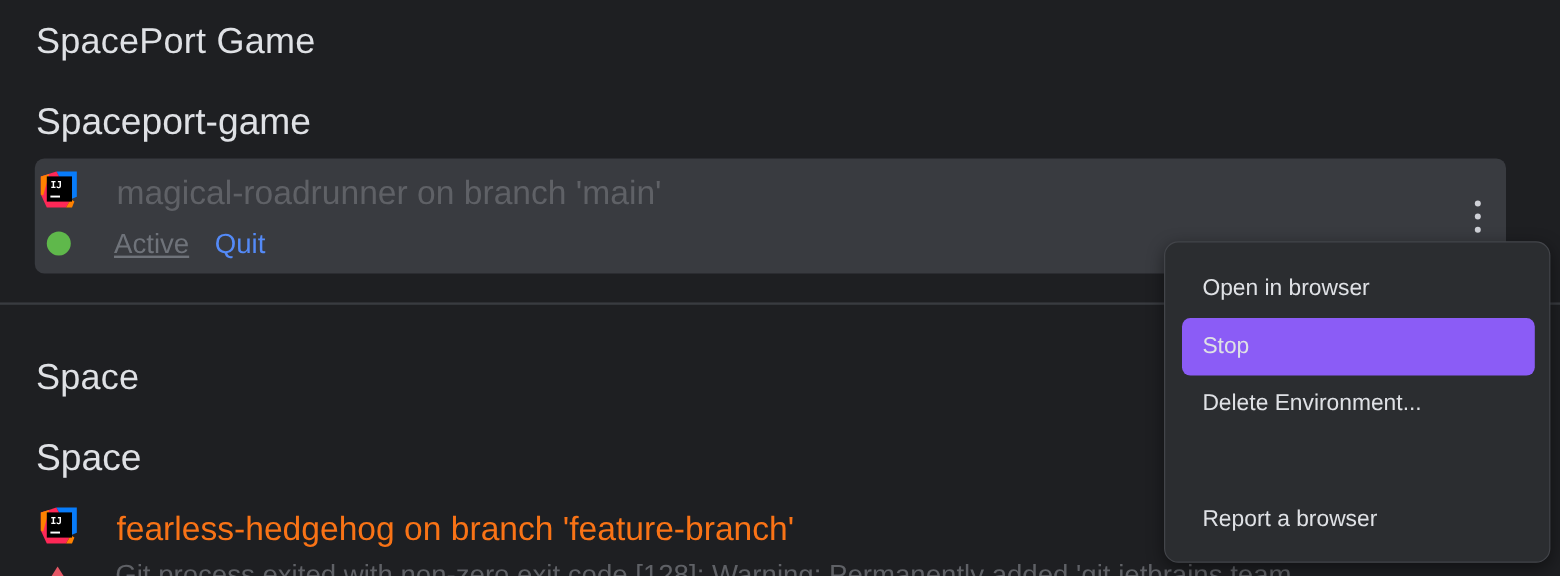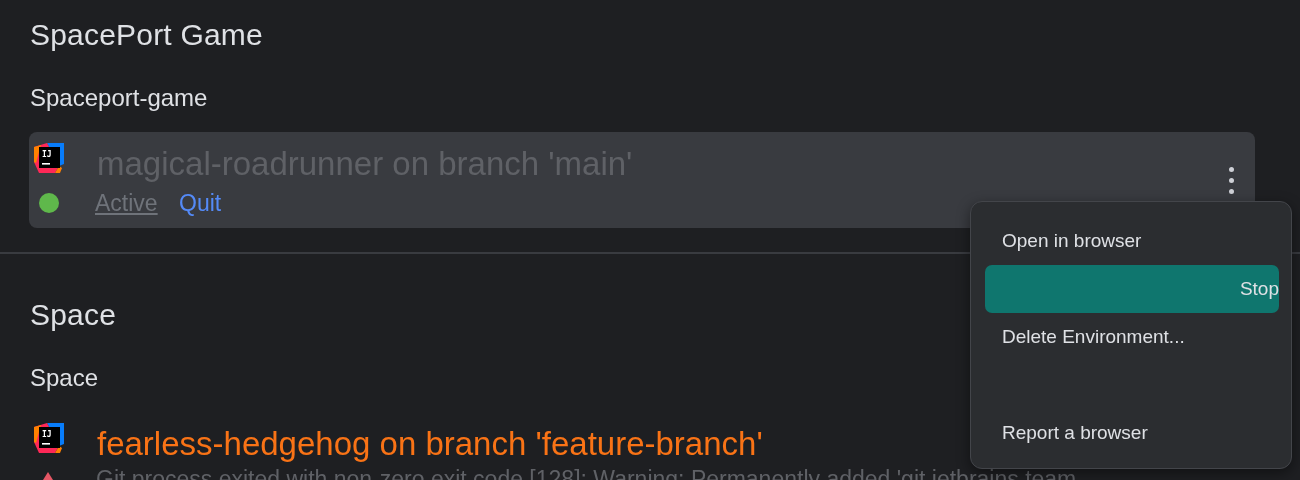--- a/index.html
+++ b/index.html
@@ -18,41 +18,41 @@
     position: absolute;
     left: 30px;
     font-size: 30px;
     font-weight: 400;
     color: #dfe1e5;
     letter-spacing: 0.2px;
   }
   .section-sub {
     position: absolute;
     left: 30px;
-    font-size: 24px;
+    font-size: 31px;
     color: #dfe1e5;
   }
 
   .env-card {
     position: absolute;
     left: 29px;
     top: 132px;
     width: 1226px;
     height: 96px;
     background: #393b40;
     border-radius: 8px;
   }
   .ij-icon {
     position: absolute;
     width: 32px;
     height: 32px;
   }
   .env-name {
     position: absolute;
-    font-size: 33px;
+    font-size: 28px;
   }
   .env-name.muted { color: #5f6166; }
   .env-name.link { color: #f97316; text-align: right; }
   .status-dot {
     position: absolute;
     width: 20px; height: 20px;
     border-radius: 50%;
     background: #5fb84b;
   }
   .status-text {
@@ -130,21 +130,21 @@
     height: 48px;
     border-radius: 7px;
     box-sizing: border-box;
     padding-left: 17px;
     font-size: 19px;
     line-height: 48px;
     color: #dfe1e5;
     cursor: pointer;
     white-space: nowrap;
   }
-  .menu-item.selected { background: #0f766e; text-align: right; }
+  .menu-item.selected { background: #8b5cf6; }
 </style>
 </head>
 <body>
 
 <div class="page">
 
   <div class="section-title" style="top:18px;">SpacePort Game</div>
   <div class="section-sub" style="top:84px;">Spaceport-game</div>
 
   <div class="env-card"></div>

